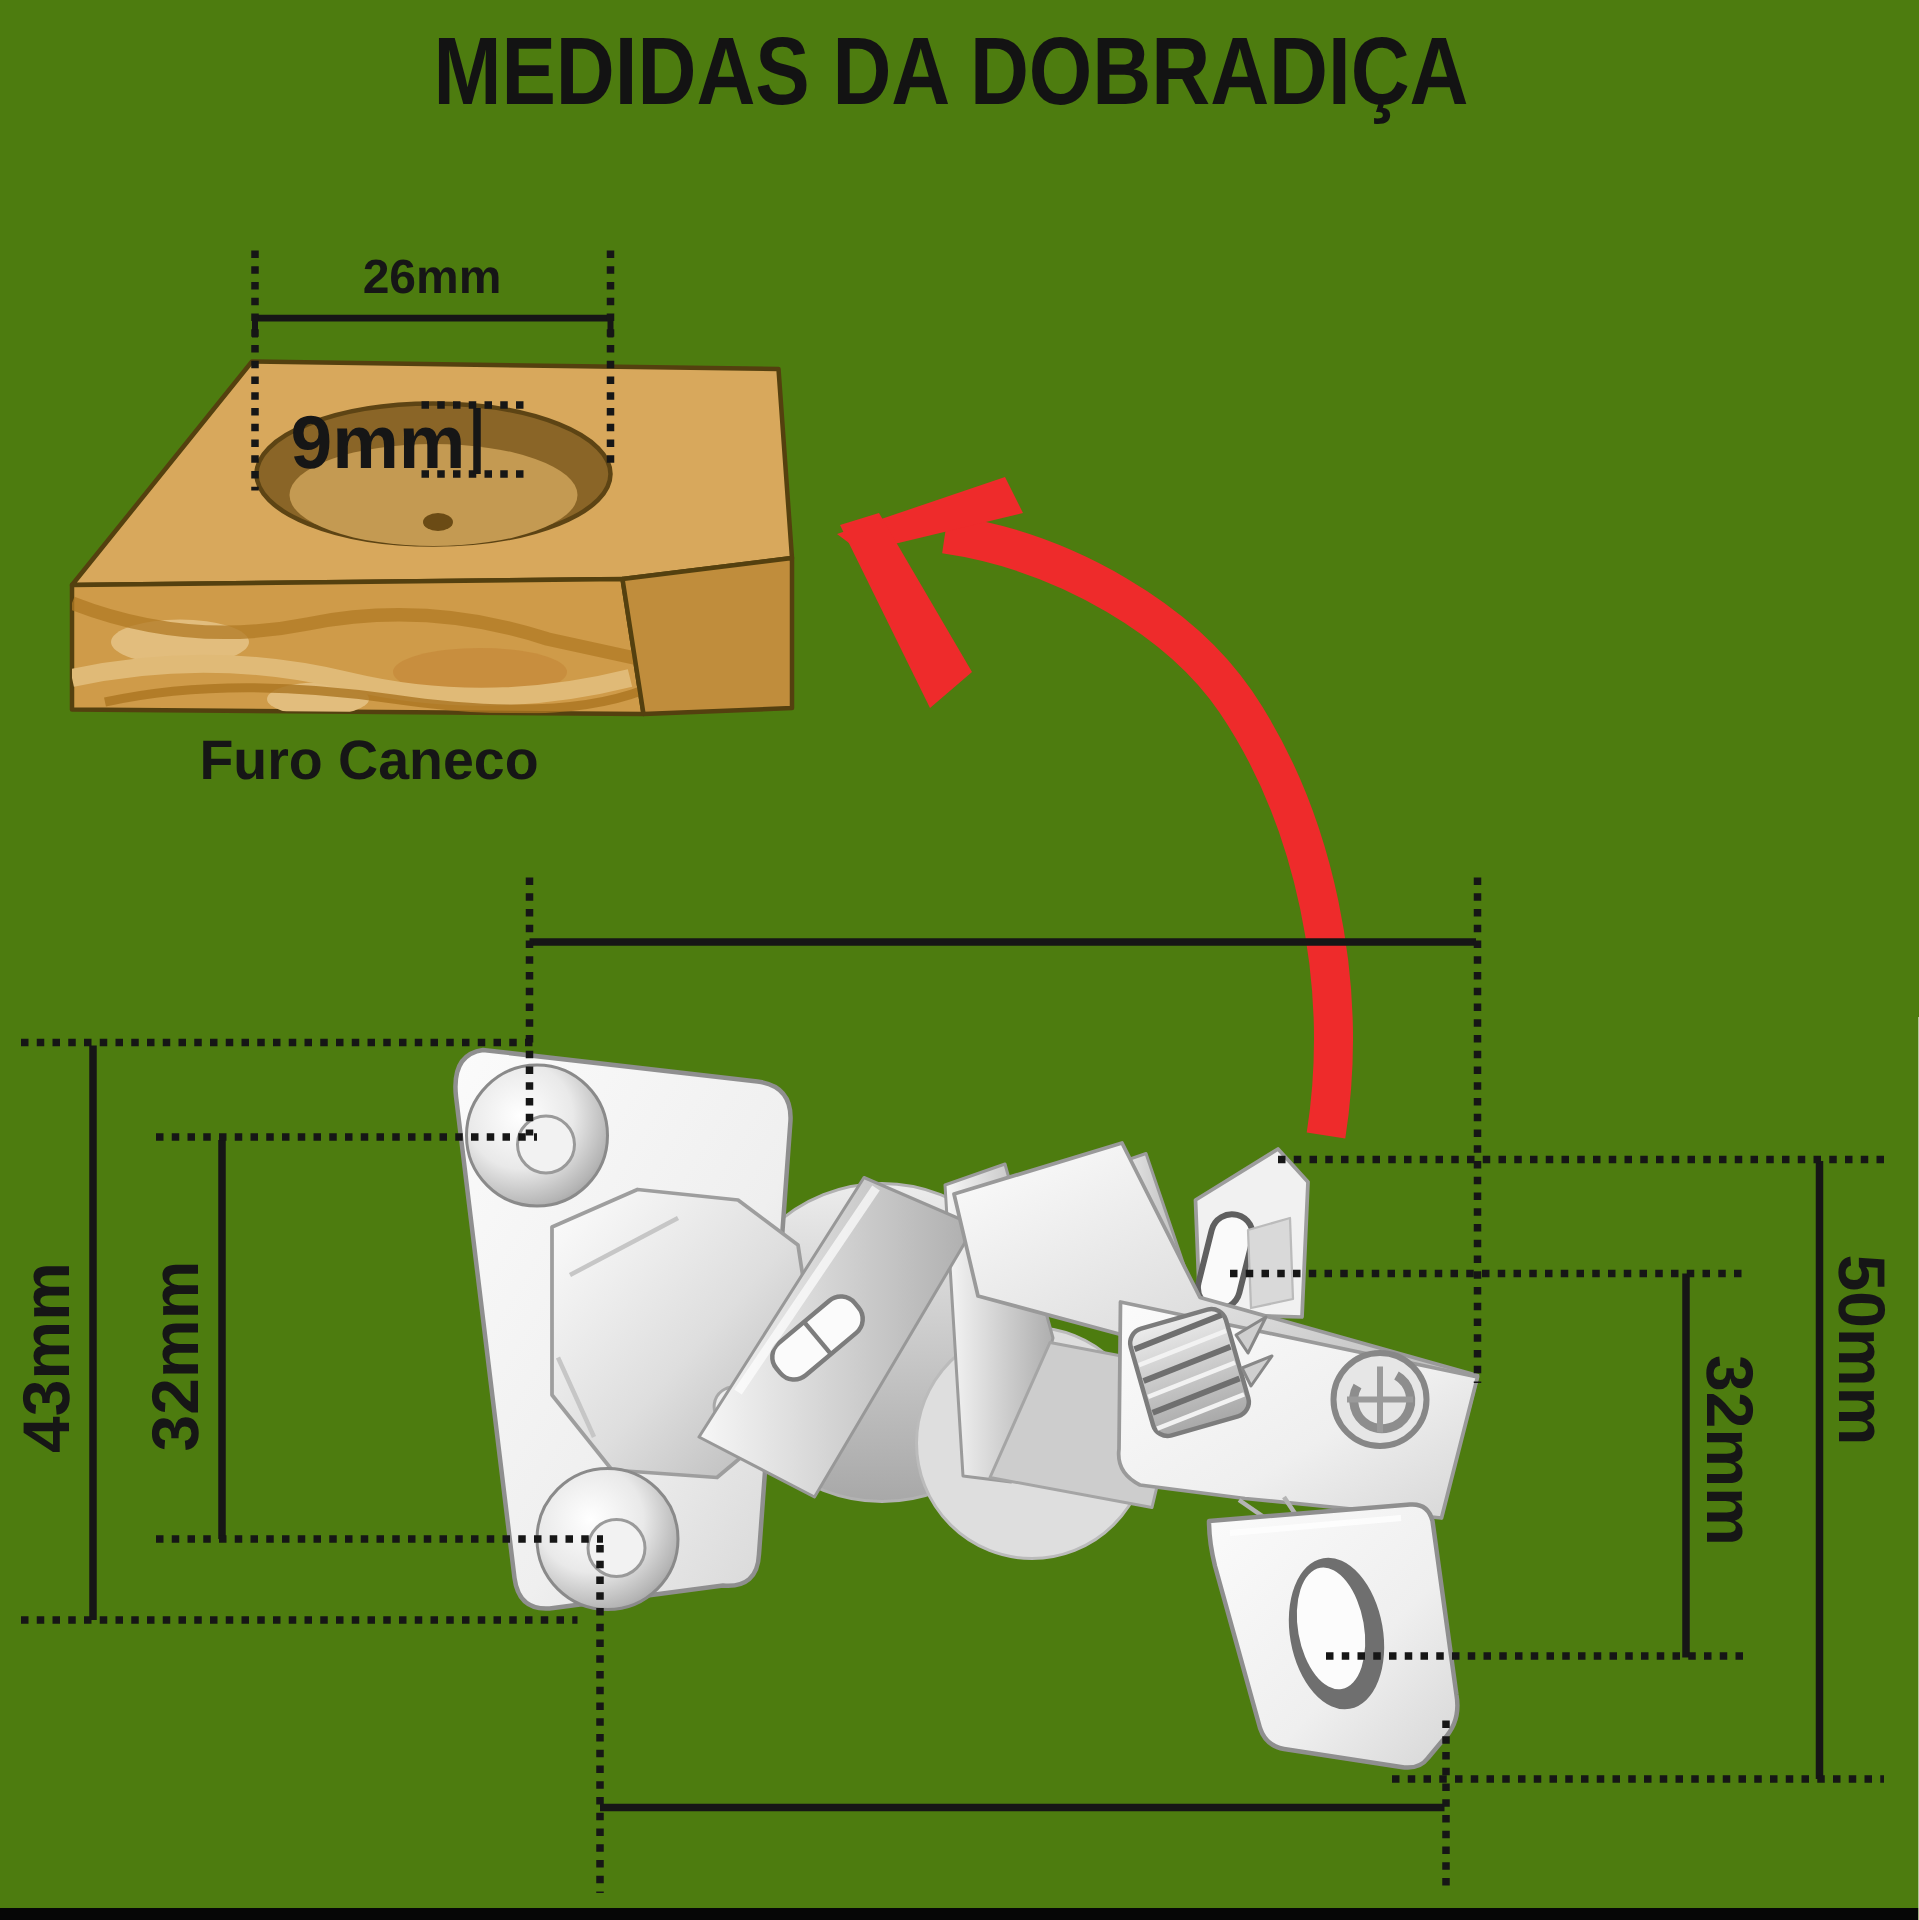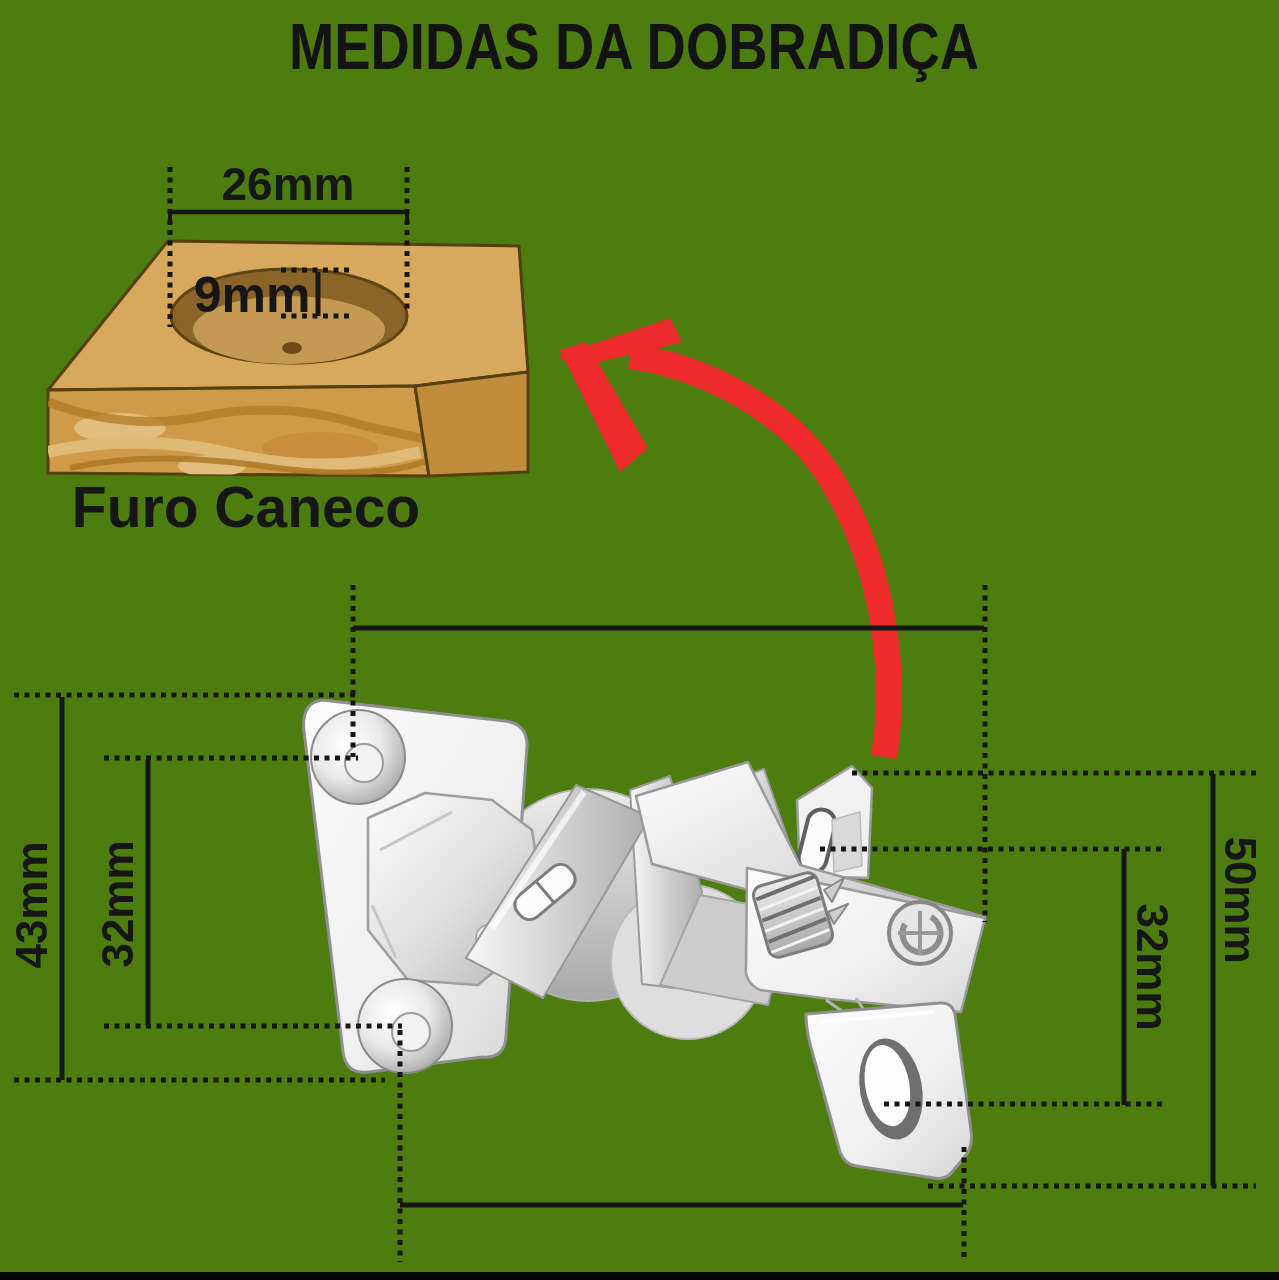--- a/index.html
+++ b/index.html
@@ -11,21 +11,21 @@
   .lbl{
     position:absolute;font-weight:bold;line-height:1;white-space:nowrap;
     transform:translate(-50%,-50%);color:#161616;z-index:5;
   }
   .lbl.rot-l{transform:translate(-50%,-50%) rotate(-90deg);}
   .lbl.rot-r{transform:translate(-50%,-50%) rotate(90deg);}
   .title{
     font-size:64px;font-weight:800;letter-spacing:0px;color:#131313;
     transform:translate(-50%,-50%) scaleX(0.85);
   }
-  .s44{font-size:44px;} .s46{font-size:46px;} .s50{font-size:50px;} .s47{font-size:57px;}
+  .s44{font-size:44px;} .s46{font-size:32px;} .s50{font-size:50px;} .s47{font-size:37px;}
 </style>
 </head>
 <body>
 
 <div id="stage">
 
   <svg id="art" width="1279" height="1280" viewBox="0 0 1279 1280">
     <defs>
       <linearGradient id="mg1" x1="0" y1="0" x2="1" y2="1">
         <stop offset="0" stop-color="#fdfdfd"></stop>

